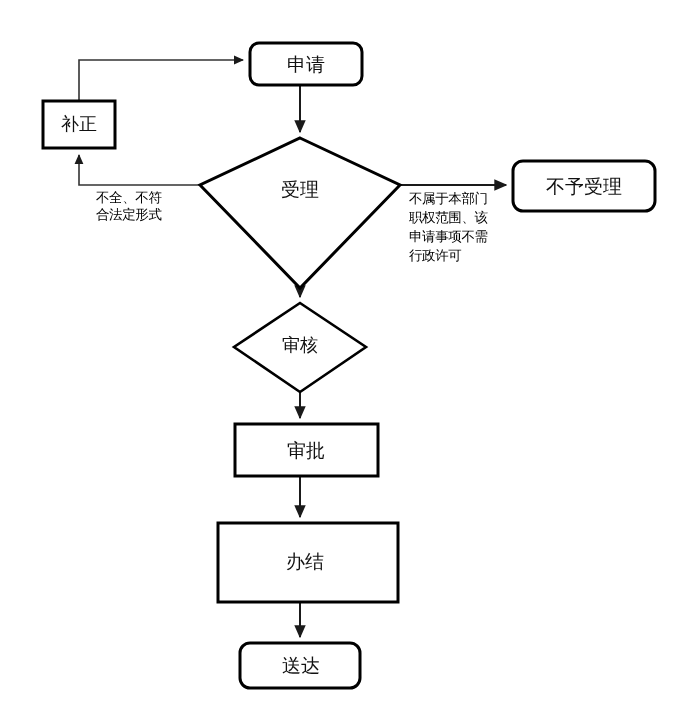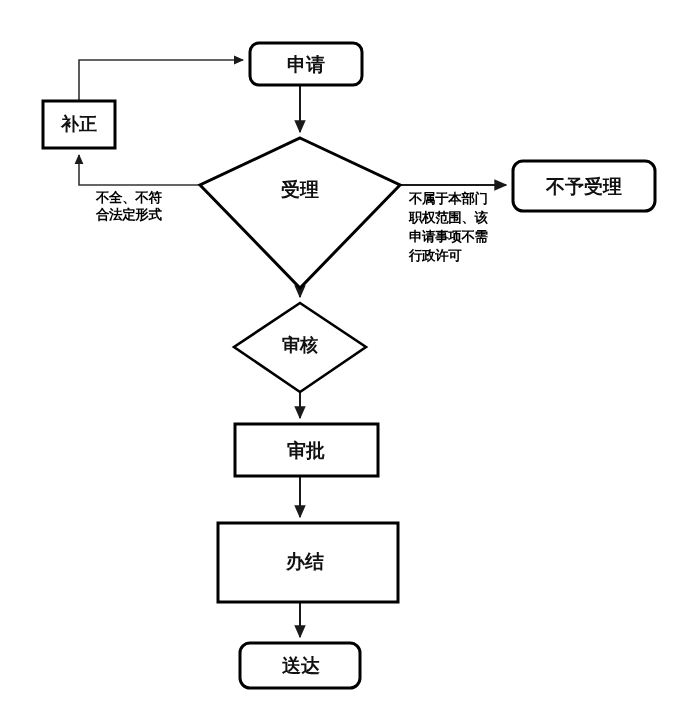--- a/index.html
+++ b/index.html
@@ -12,21 +12,20 @@
     width: 692px;
     height: 727px;
     overflow: hidden;
     font-family: "DejaVu Sans", "Liberation Sans", sans-serif;
   }
   #flow-root {
     position: relative;
     width: 692px;
     height: 727px;
     background: #ffffff;
-    font-weight: bold;
   }
   svg#flow-canvas {
     position: absolute;
     top: 0;
     left: 0;
     width: 692px;
     height: 727px;
     display: block;
   }
   .node-shape {

